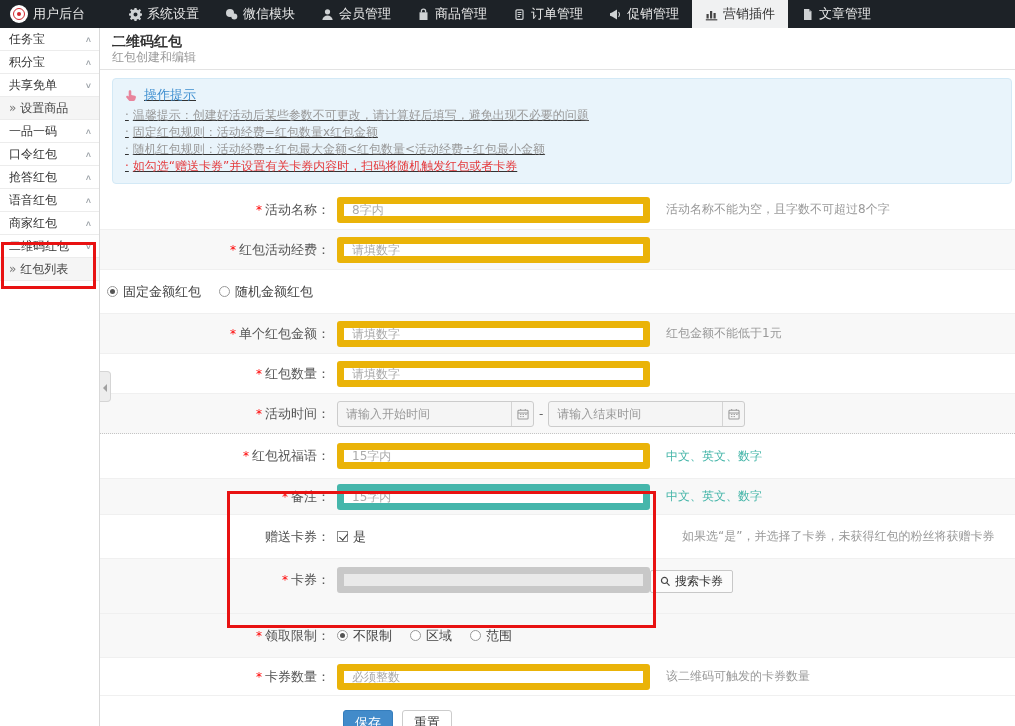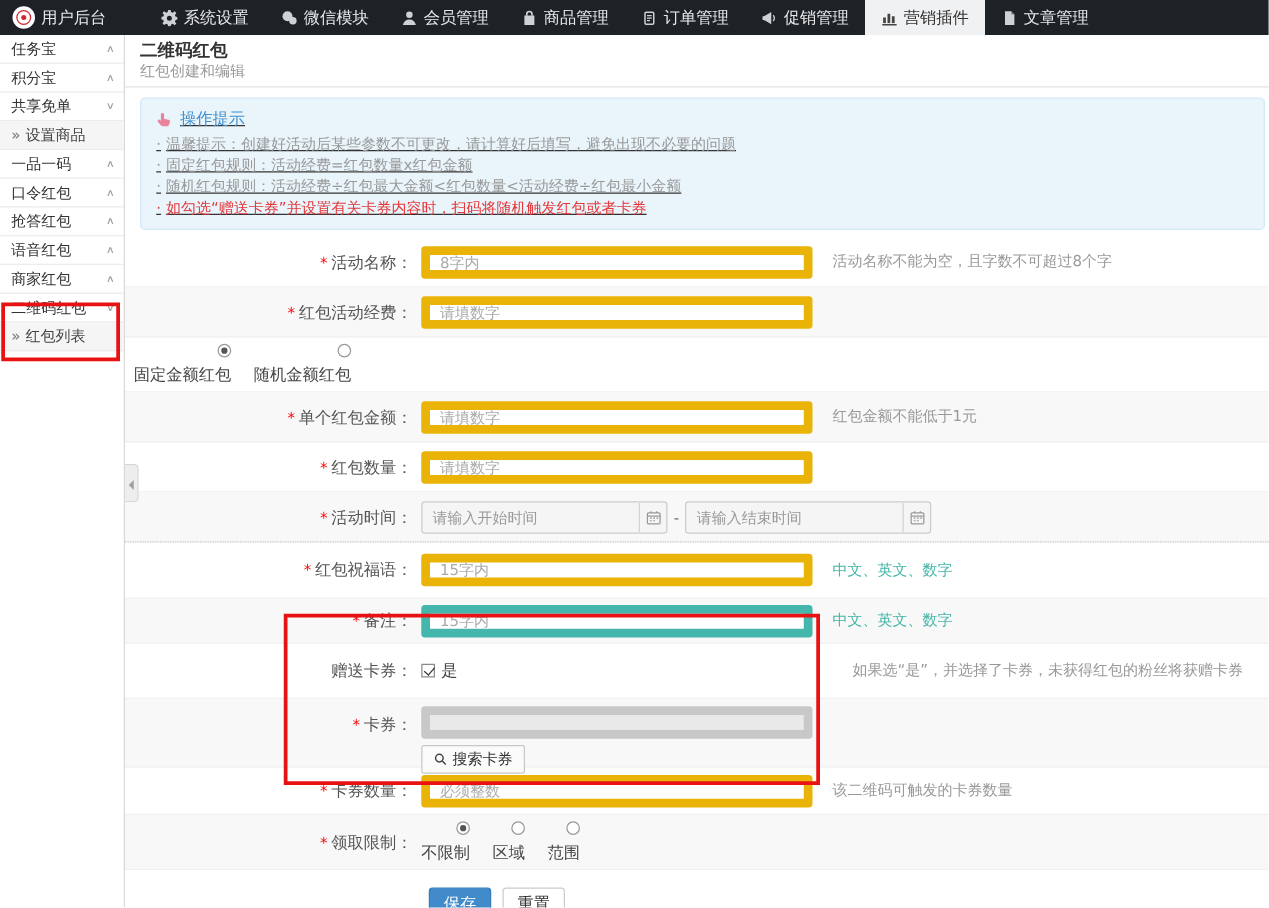--- a/index.html
+++ b/index.html
@@ -41,36 +41,36 @@
   .tips-line .blt { margin-right:4px; }
   .tips-line.warning { color:#e4393c; }
 
   
   .form-row { display:flex; align-items:center; border-bottom:1px solid #f0f0f0; }
   .form-row.alt { background:#f8f8f8; }
   .form-row.dotted { border-bottom:1px dotted #c4c4c4; }
   .f-label { width:230px; text-align:right; color:#555; font-size:13px; flex-shrink:0; }
   .req { color:#f00; margin-right:3px; font-size:12px; }
   .f-control { margin-left:7px; display:flex; align-items:center; }
-  .f-control.stack { flex-direction:column; align-items:flex-start; }
+  .f-control.stack { flex-direction:row; align-items:flex-end; }
   .f-hint { margin-left:16px; color:#999; font-size:12px; white-space:nowrap; }
   .f-hint.teal { color:#44b5a8; }
 
   .txt-input { width:313px; height:26px; border:7px solid #eab308; border-radius:3px; padding:0 8px; font-size:12px; color:#333; background:#fff; outline:none; font-family:inherit; }
   .txt-input::placeholder { color:#aaa; }
   .txt-input.teal-border { border-color:#45b6ab; }
   .txt-input.disabled { background:#e9e9e9; border-color:#c8c8c8; }
 
   .date-wrap { display:flex; align-items:center; width:197px; height:26px; border:1px solid #ccc; border-radius:3px; background:#f5f5f5; overflow:hidden; }
   .date-wrap input { flex:1; border:none; background:transparent; padding:0 8px; font-size:12px; color:#555; outline:none; font-family:inherit; min-width:0; }
   .date-wrap input::placeholder { color:#999; }
   .date-ic { width:22px; height:100%; display:flex; align-items:center; justify-content:center; border-left:1px solid #d4d4d4; cursor:pointer; }
   .date-sep { margin:0 5px; color:#666; }
 
-  .radio-opt { display:inline-flex; align-items:flex-end; gap:5px; margin-right:18px; cursor:pointer; font-size:13px; color:#444;flex-direction:column; }
+  .radio-opt { display:inline-flex; align-items:center; gap:5px; margin-right:18px; cursor:pointer; font-size:13px; color:#444; }
   .radio-dot { width:11px; height:11px; border:1px solid #999; border-radius:50%; background:#fff; position:relative; flex-shrink:0; }
   .radio-dot.checked::after { content:""; position:absolute; inset:2px; background:#555; border-radius:50%; }
 
   .checkbox { width:11px; height:11px; border:1px solid #8a8a8a; background:#fff; position:relative; display:inline-block; flex-shrink:0; cursor:pointer; }
   .checkbox.checked::after { content:""; position:absolute; left:2.5px; top:0px; width:4px; height:7px; border:solid #333; border-width:0 1.6px 1.6px 0; transform:rotate(40deg); }
   .cb-label { margin-left:5px; font-size:13px; color:#444; }
 
   .search-btn { display:inline-flex; align-items:center; gap:4px; height:23px; padding:0 9px; background:#fbfbfb; border:1px solid #c8c8c8; border-radius:2px; font-size:12px; color:#333; margin-top:5px; cursor:pointer; font-family:inherit; }
   .search-btn svg { width:11px; height:11px; }
 
@@ -343,44 +343,44 @@
           <button class="search-btn">
             <svg viewBox="0 0 13 13">
                 <circle cx="5.3" cy="5.3" r="3.6" fill="none" stroke="#444" stroke-width="1.4"></circle>
                 <path d="M8.1 8.1l3.2 3.2" stroke="#444" stroke-width="1.4"></path>
               </svg>
             <span>搜索卡券</span>
           </button>
         </div>
       </div>
 
+      <div class="form-row alt" style="height:44px;">
+        <div class="f-label"><span class="req">*</span><span>领取限制：</span></div>
+        <div class="f-control">
+          <span class="radio-opt">
+              <span class="radio-dot checked"></span>
+              <span>不限制</span>
+            </span>
+          <span class="radio-opt">
+              <span class="radio-dot"></span>
+              <span>区域</span>
+            </span>
+          <span class="radio-opt">
+              <span class="radio-dot"></span>
+              <span>范围</span>
+            </span>
+        </div>
+      </div>
+
       <div class="form-row" style="height:38px;">
         <div class="f-label"><span class="req">*</span><span>卡券数量：</span></div>
         <div class="f-control">
             <input class="txt-input" type="text" placeholder="必须整数" style="">
           </div>
         <div class="f-hint">该二维码可触发的卡券数量</div>
-      </div>
-
-      <div class="form-row alt" style="height:44px;">
-        <div class="f-label"><span class="req">*</span><span>领取限制：</span></div>
-        <div class="f-control">
-          <span class="radio-opt">
-              <span class="radio-dot checked"></span>
-              <span>不限制</span>
-            </span>
-          <span class="radio-opt">
-              <span class="radio-dot"></span>
-              <span>区域</span>
-            </span>
-          <span class="radio-opt">
-              <span class="radio-dot"></span>
-              <span>范围</span>
-            </span>
-        </div>
       </div>
 
       <div class="btn-row">
         <button class="btn btn-primary">保存</button>
         <button class="btn btn-default">重置</button>
       </div>
 
     </div>
   </div>
 </div>

